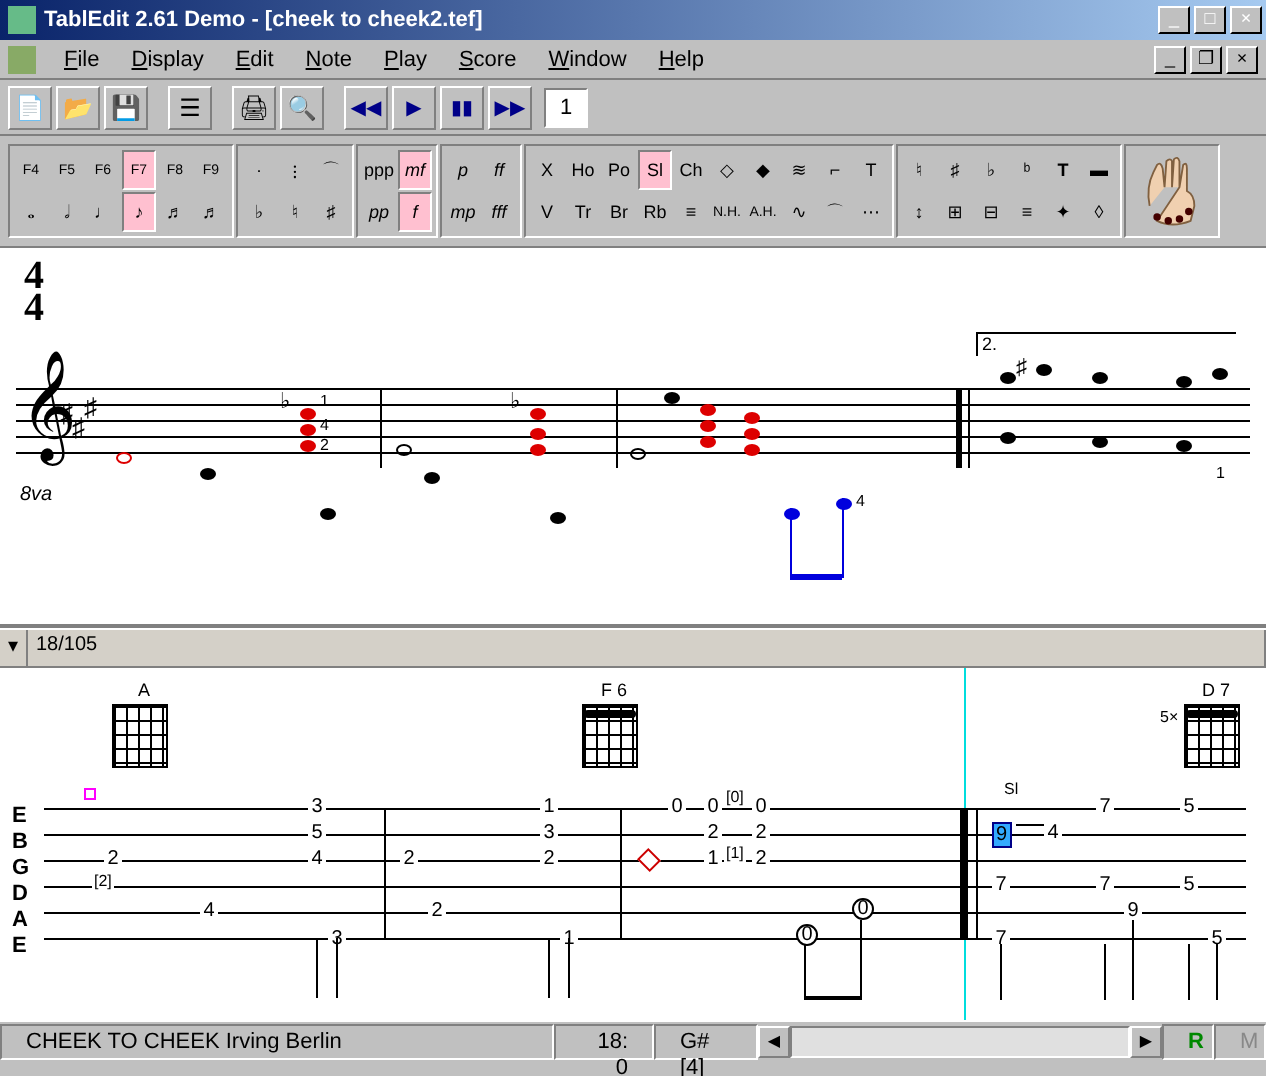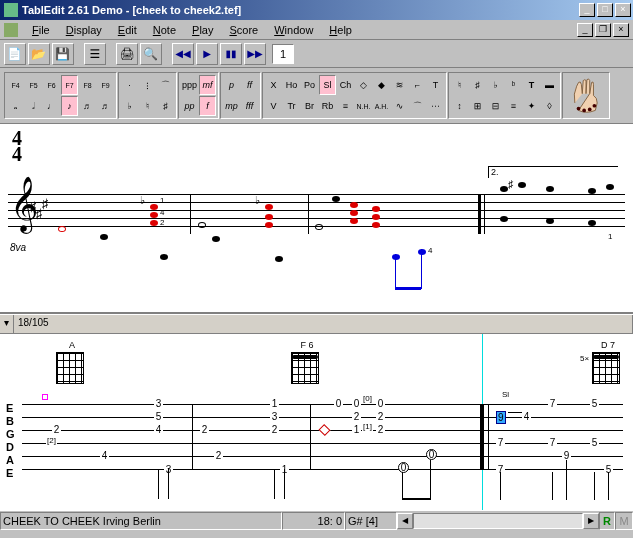--- a/index.html
+++ b/index.html
@@ -66,21 +66,21 @@
 .tab-num.open { border: 1px solid #000; border-radius: 50%; width: 11px; height: 11px; line-height: 9px; }
 .tab-num.diamond { transform: rotate(45deg); border: 1px solid #c00; width: 8px; height: 8px; }
 .tab-num.hl { background: #3af; border: 1px solid #008; }
 .tab-barline { position: absolute; width: 1px; background: #000; top: 0; height: 65px; }
 .tab-barline.thick { width: 4px; }
 .tab-stem { position: absolute; width: 1px; background: #000; }
 .cursor-line { position: absolute; width: 1px; background: #0dd; top: 0; bottom: 0; }
 .sel-marker { position: absolute; width: 6px; height: 6px; border: 1px solid #f0f; }
 
 .statusbar { background: #c0c0c0; height: 20px; display: flex; align-items: center; border-top: 1px solid #fff; font-size: 11px; }
-.status-cell { border: 1px solid; border-color: #808080 #fff #fff #808080; padding: 2px 2px; height: 18px; line-height: 13px; }
+.status-cell { border: 1px solid; border-color: #808080 #fff #fff #808080; padding: 2px 12px; height: 18px; line-height: 13px; }
 .status-main { flex: 1; }
 .scroll-btn { width: 16px; height: 16px; background: #c0c0c0; border: 1px solid; border-color: #fff #808080 #808080 #fff; text-align: center; font-size: 8px; line-height: 13px; cursor: pointer; }
 .scroll-track { background: #e0e0e0; width: 170px; height: 16px; border: 1px solid; border-color: #808080 #fff #fff #808080; }
 .status-green { color: #080; font-weight: bold; width: 16px; text-align: center; }
 </style>
 </head>
 <body>
 
 <div class="titlebar">
   <span class="titlebar-icon"></span>
@@ -394,20 +394,20 @@
     <div class="tab-stem" style="left:478px;top:68px;height:28px"></div>
     <div class="tab-stem" style="left:530px;top:68px;height:28px"></div>
     <div class="tab-stem" style="left:544px;top:56px;height:40px"></div>
     <div class="tab-stem" style="left:572px;top:68px;height:28px"></div>
     <div class="tab-stem" style="left:586px;top:68px;height:28px"></div>
   </div>
 </div>
 
 <div class="statusbar">
   <div class="status-cell status-main">CHEEK TO CHEEK  Irving Berlin</div>
-  <div class="status-cell" style="width:63px;text-align:right">18: 0</div>
+  <div class="status-cell" style="width:50px;text-align:right">18: 0</div>
   <div class="status-cell" style="width:52px">G# [4]</div>
   <div class="scroll-btn">◀</div>
   <div class="scroll-track"></div>
   <div class="scroll-btn">▶</div>
   <div class="status-cell status-green">R</div>
   <div class="status-cell" style="width:18px;text-align:center;color:#888">M</div>
 </div>
 
 </body></html>

